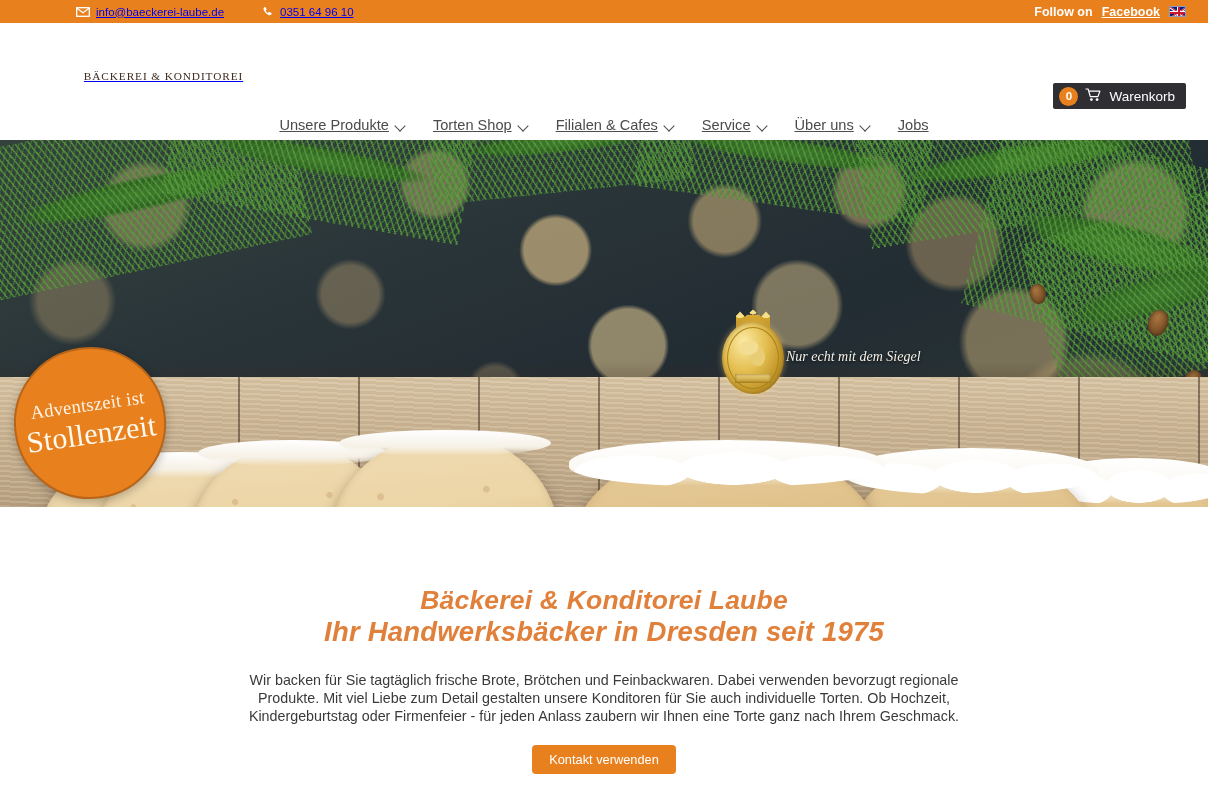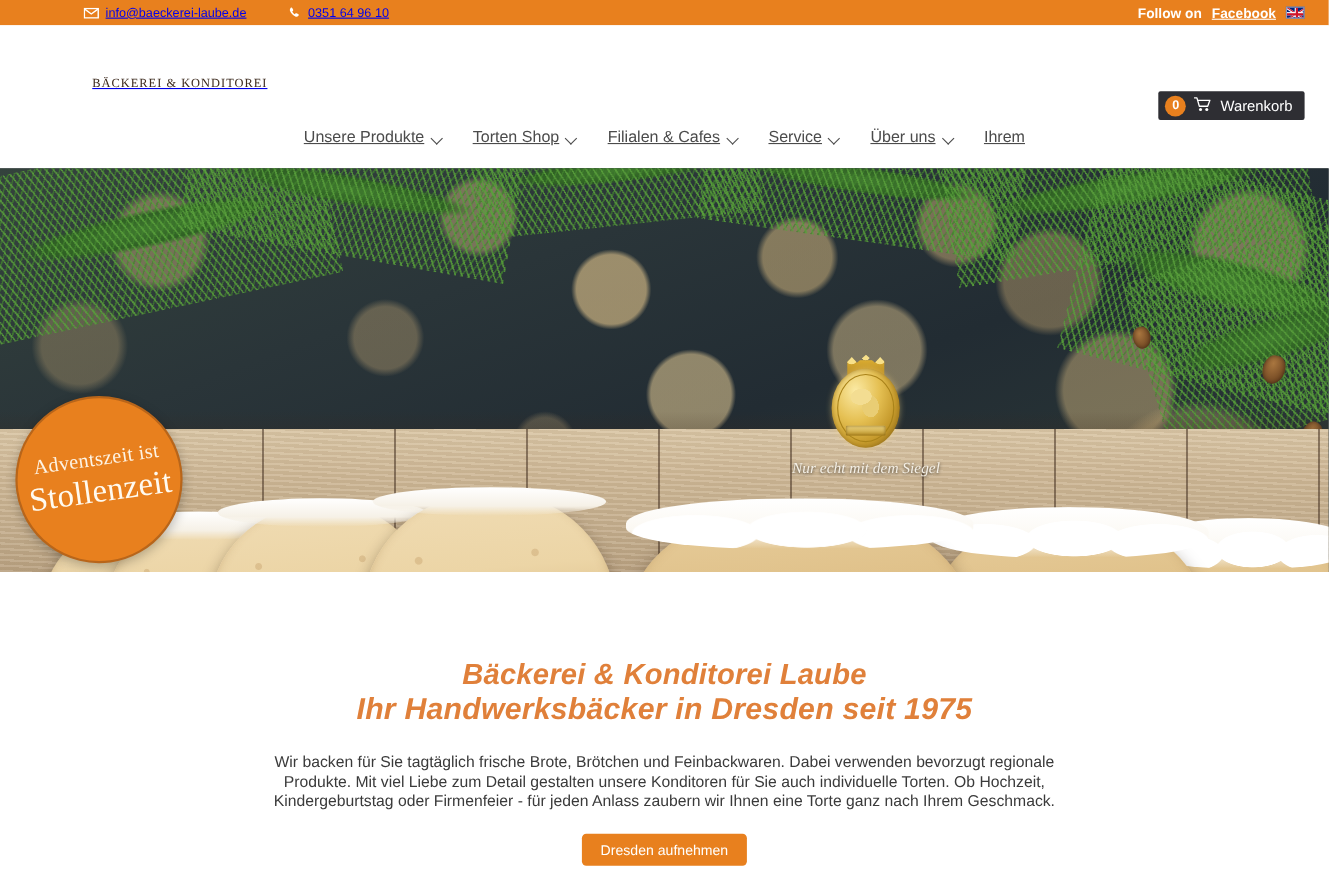--- a/index.html
+++ b/index.html
@@ -44,21 +44,21 @@
             transform: rotate(33deg); }
   .uk-dr2 { width: 21px; height: 1px; background: #cf142b; top: 5px; left: -2px;
             transform: rotate(-33deg); }
   .uk-hw { width: 100%; height: 3.6px; background: #fff; top: 3.7px; left: 0; }
   .uk-vw { height: 100%; width: 3.6px; background: #fff; left: 6.7px; top: 0; }
   .uk-hr { width: 100%; height: 2px; background: #cf142b; top: 4.5px; left: 0; }
   .uk-vr { height: 100%; width: 2px; background: #cf142b; left: 7.5px; top: 0; }
 
   
   .header {
-    height: 130px; background: #ffffff; position: relative;
+    height: 117px; background: #ffffff; position: relative;
   }
   .logo { position: absolute; left: 76px; top: 47px; width: 175px; }
   .logo-top {
     font-family: "Liberation Serif", serif;
     font-size: 11.3px; letter-spacing: 0.9px;
     color: #3d2b1f; text-align: center; white-space: nowrap;
   }
   .logo-ellipse {
     margin-top: 5px; width: 143px; height: 36px; margin-left: 5px;
     border-radius: 50%;
@@ -254,21 +254,21 @@
     margin-bottom: 1px;
   }
   .badge-l2 {
     font-family: "Liberation Serif", serif;
     font-size: 30px; color: #fffaf0; letter-spacing: .2px;
   }
 
   
   .seal-wrap {
     position: absolute; left: 720px; top: 168px; z-index: 8;
-    display: flex; flex-direction: column; align-items: center;
+    display: flex; flex-direction: row; align-items: center;
   }
   .seal {
     position: relative; width: 66px; height: 86px;
   }
   .seal-crown {
     position: absolute; left: 50%; top: 0; transform: translateX(-50%);
     width: 34px; height: 20px;
     background:
       radial-gradient(circle at 12% 22%, #f7e08a 0 16%, transparent 18%),
       radial-gradient(circle at 50% 12%, #f7e08a 0 16%, transparent 18%),
@@ -405,21 +405,21 @@
     </a>
     <a class="nav-item" href="#">
       <span>Service</span>
       <span class="chev"></span>
     </a>
     <a class="nav-item" href="#">
       <span>Über uns</span>
       <span class="chev"></span>
     </a>
     <a class="nav-item" href="#">
-      <span>Ihrem</span>
+      <span>Jobs</span>
     </a>
   </nav>
 </div>
 
 <div class="hero">
   <div class="hero-bg"></div>
 
   <div class="fir f1">
       <div class="fir-needles"></div>
     </div>
@@ -487,14 +487,14 @@
     <div class="seal-caption">Nur echt mit dem Siegel</div>
   </div>
 </div>
 
 <div class="content">
   <h1 class="headline">
     <span>Bäckerei &amp; Konditorei Laube</span>
     <span class="l2">Ihr Handwerksbäcker in Dresden seit 1975</span>
   </h1>
   <p class="intro">Wir backen für Sie tagtäglich frische Brote, Brötchen und Feinbackwaren. Dabei verwenden bevorzugt regionale Produkte. Mit viel Liebe zum Detail gestalten unsere Konditoren für Sie auch individuelle Torten. Ob Hochzeit, Kindergeburtstag oder Firmenfeier - für jeden Anlass zaubern wir Ihnen eine Torte ganz nach Ihrem Geschmack.</p>
-  <button class="cta">Dresden aufnehmen</button>
+  <button class="cta">Kontakt verwenden</button>
 </div>
 
 </body></html>

